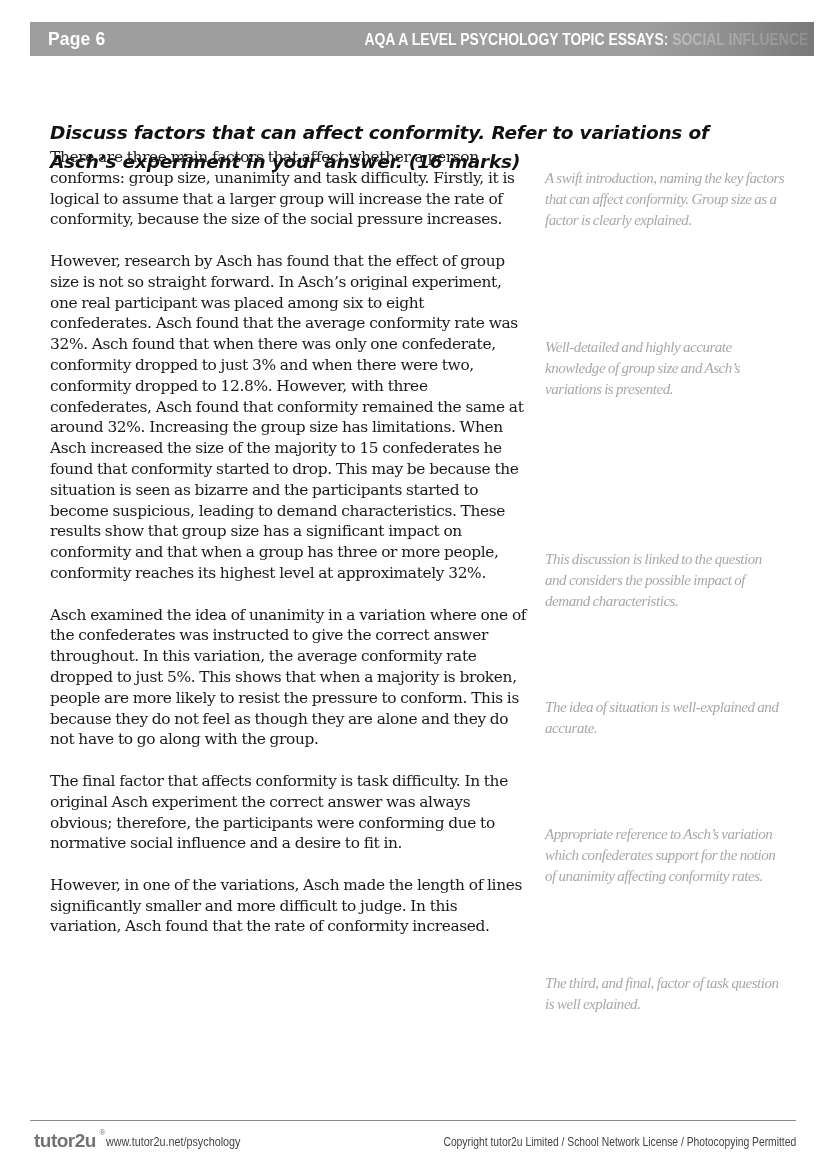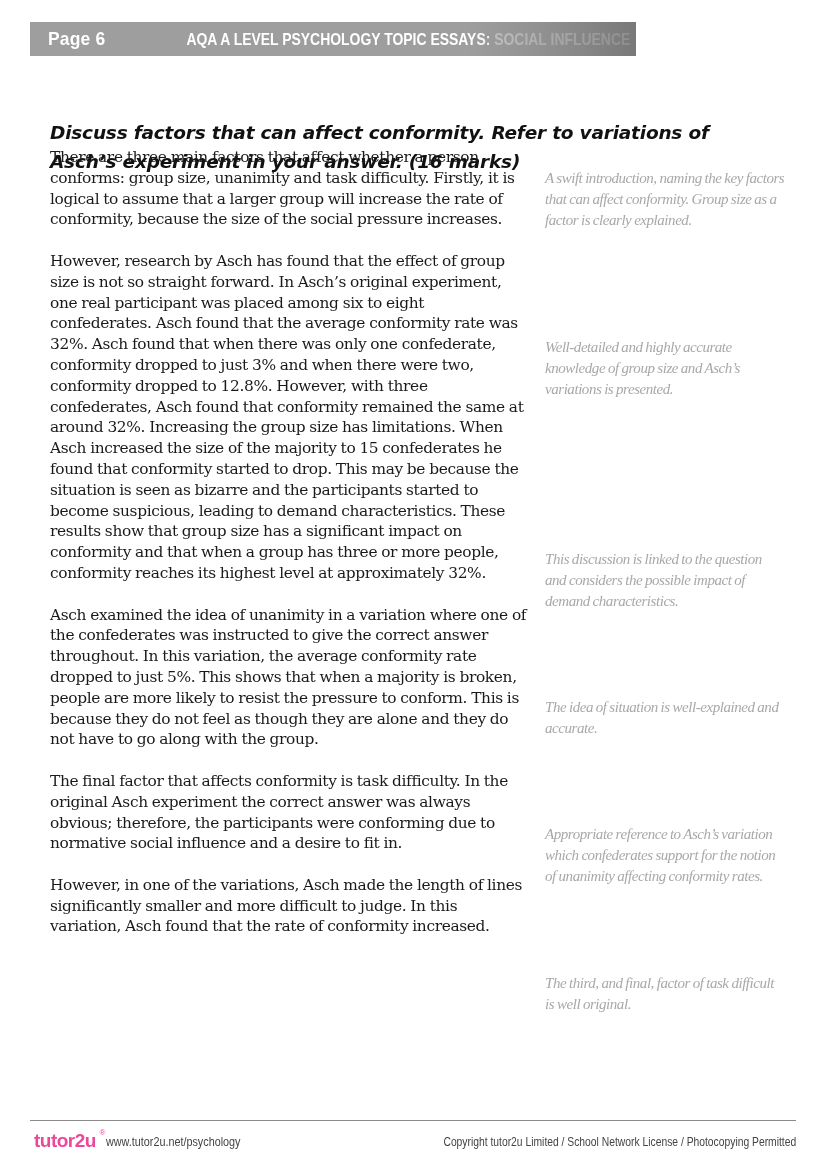--- a/index.html
+++ b/index.html
@@ -1,20 +1,20 @@
 <!DOCTYPE html>
 <html><head>
   <meta charset="utf-8">
   <style>
     * { margin: 0; padding: 0; box-sizing: border-box; }
     html, body { width: 828px; height: 1171px; background: #ffffff; overflow: hidden; }
     body { position: relative; font-family: "DejaVu Serif", serif; color: #1a1a1a; }
 
     .header-bar {
-      position: absolute; left: 30px; top: 22px; width: 606px; height: 34px;
+      position: absolute; left: 30px; top: 22px; width: 784px; height: 34px;
       background: #9e9e9e; overflow: hidden;
     }
     .header-bar .page-num {
       position: absolute; left: 18px; top: 6px;
       font-family: "Liberation Sans", sans-serif; font-weight: bold;
       font-size: 19px; color: #ffffff; letter-spacing: 0.2px;
       transform: scaleX(0.92); transform-origin: left center;
     }
     .header-bar .header-title {
       position: absolute; right: 6px; top: 8px;
@@ -53,21 +53,21 @@
       letter-spacing: -0.45px; word-spacing: -0.5px;
     }
 
     .footer-line {
       position: absolute; left: 30px; top: 1120px; width: 766px; height: 1px;
       background: #8a8a8a;
     }
     .footer-logo {
       position: absolute; left: 34px; top: 1130px;
       font-family: "Liberation Sans", sans-serif; font-weight: bold;
-      font-size: 19px; color: #ec4899; letter-spacing: -0.5px;
+      font-size: 19px; color: #737373; letter-spacing: -0.5px;
     }
     .footer-logo .reg {
       position: absolute; right: -9px; top: -2px; font-size: 8px; font-weight: normal;
     }
     .footer-url {
       position: absolute; left: 106px; top: 1135px;
       font-family: "Liberation Sans", sans-serif; font-size: 12px; color: #444;
       transform: scaleX(0.9); transform-origin: left center;
     }
     .footer-copyright {
@@ -94,21 +94,21 @@
   <p>Asch examined the idea of unanimity in a variation where one of the confederates was instructed to give the correct answer throughout. In this variation, the average conformity rate dropped to just 5%. This shows that when a majority is broken, people are more likely to resist the pressure to conform. This is because they do not feel as though they are alone and they do not have to go along with the group.</p>
   <p>The final factor that affects conformity is task difficulty. In the original Asch experiment the correct answer was always obvious; therefore, the participants were conforming due to normative social influence and a desire to fit in.</p>
   <p>However, in one of the variations, Asch made the length of lines significantly smaller and more difficult to judge. In this variation, Asch found that the rate of conformity increased.</p>
 </div>
 
 <div class="comment" style="top:168px">A swift introduction, naming the key factors that can affect conformity.  Group size as a factor is clearly explained.</div>
 <div class="comment" style="top:337px">Well-detailed and highly accurate knowledge of group size and Asch’s variations is presented.</div>
 <div class="comment" style="top:549px">This discussion is linked to the question and considers the possible impact of demand characteristics.</div>
 <div class="comment" style="top:697px">The idea of situation is well-explained and accurate.</div>
 <div class="comment" style="top:824px">Appropriate reference to Asch’s variation which confederates support for the notion of unanimity affecting conformity rates.</div>
-<div class="comment" style="top:973px">The third, and final, factor of task difficult is well original.</div>
+<div class="comment" style="top:973px">The third, and final, factor of task question is well explained.</div>
 
 <div class="footer-line"></div>
 <div class="footer-logo">
   <span>tutor2u</span>
   <span class="reg">®</span>
 </div>
 <div class="footer-url">www.tutor2u.net/psychology</div>
 <div class="footer-copyright">Copyright tutor2u Limited / School Network License / Photocopying Permitted</div>
 
 </body></html>

